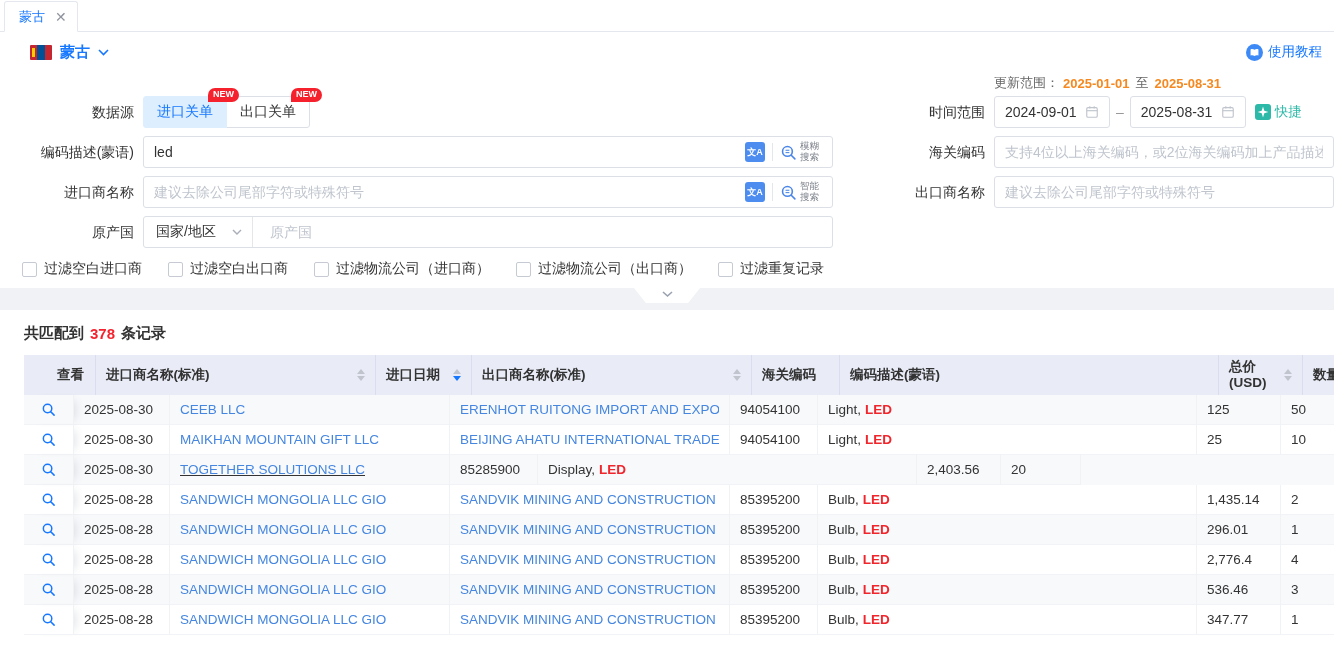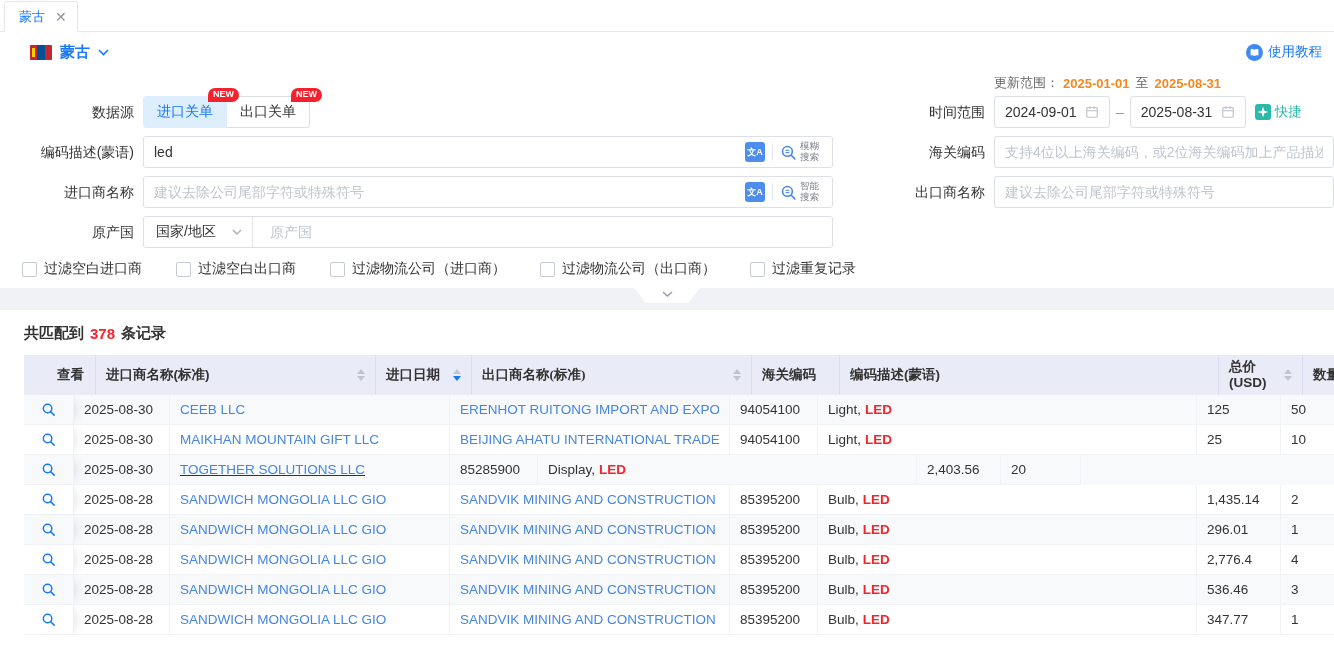--- a/index.html
+++ b/index.html
@@ -58,21 +58,21 @@
   .sg-input { flex:1 1 auto; min-width:0; border:none; outline:none; height:100%; padding:0 10px; font-size:14px; background:transparent; color:#333; }
   .trans-icon { width:20px; height:20px; flex:0 0 auto; background:#4d8df0; border-radius:3px; color:#fff; font-size:9px; font-weight:700;
     display:flex; align-items:center; justify-content:center; cursor:pointer; letter-spacing:0; }
   .sg-divider { width:1px; height:18px; background:#e3e6eb; flex:0 0 auto; }
   .sg-search { display:flex; align-items:center; gap:3px; cursor:pointer; flex:0 0 auto; }
   .sg-search-label { width:24px; font-size:9.5px; line-height:1.15; color:#7a7f88; }
 
   .origin-select { display:flex; align-items:center; gap:16px; padding:0 10px 0 12px; border-right:1px solid #e3e6eb; height:100%;
     font-size:14px; color:#333; cursor:pointer; flex:0 0 auto; }
 
-  .cbrow { display:flex; gap:34px; padding-left:22px; margin-top:12px; }
+  .cbrow { display:flex; gap:26px; padding-left:22px; margin-top:12px; }
   .cb { display:flex; align-items:center; gap:7px; font-size:14px; color:#333; cursor:pointer; white-space:nowrap; }
   .cb-box { width:15px; height:15px; border:1px solid #c6cad2; border-radius:2px; background:#fff; flex:0 0 auto; }
 
   .collapse-strip { height:22px; background:#f0f2f5; position:relative; }
   .collapse-handle { position:absolute; top:0; left:50%; transform:translateX(-50%); width:66px; height:15px; background:#fff;
     clip-path:polygon(0 0,100% 0,82% 100%,18% 100%); display:flex; align-items:flex-start; justify-content:center; cursor:pointer; }
 
   
   .results { background:#fff; padding:14px 0 0 24px; }
   .summary { font-size:15px; font-weight:700; color:#333; display:flex; gap:6px; align-items:center; }
@@ -294,21 +294,21 @@
             <i class="caret-down"></i>
           </span>
         </div>
         <div class="th" style="width: 96px;">
           <span class="labels">进口日期</span>
           <span class="sorter">
             <i class="caret-up"></i>
             <i class="caret-down active"></i>
           </span>
         </div>
-        <div class="th" style="width: 280px; font-family: Liberation Serif, serif;">
+        <div class="th" style="width: 280px;">
           <span class="labels">出口商名称(标准)</span>
           <span class="sorter">
             <i class="caret-up"></i>
             <i class="caret-down"></i>
           </span>
         </div>
         <div class="th" style="width: 88px;">
           <span class="labels">海关编码</span>
         </div>
         <div class="th" style="width: 379px;">

